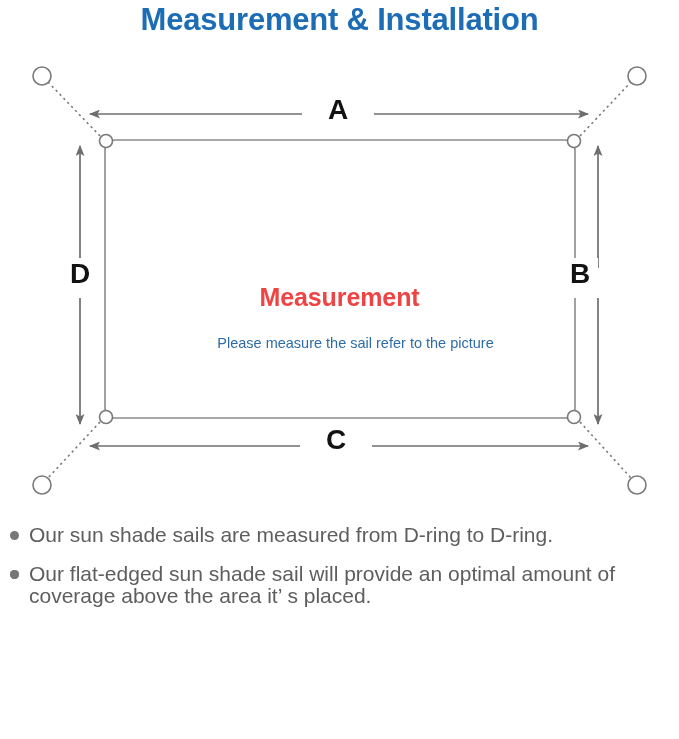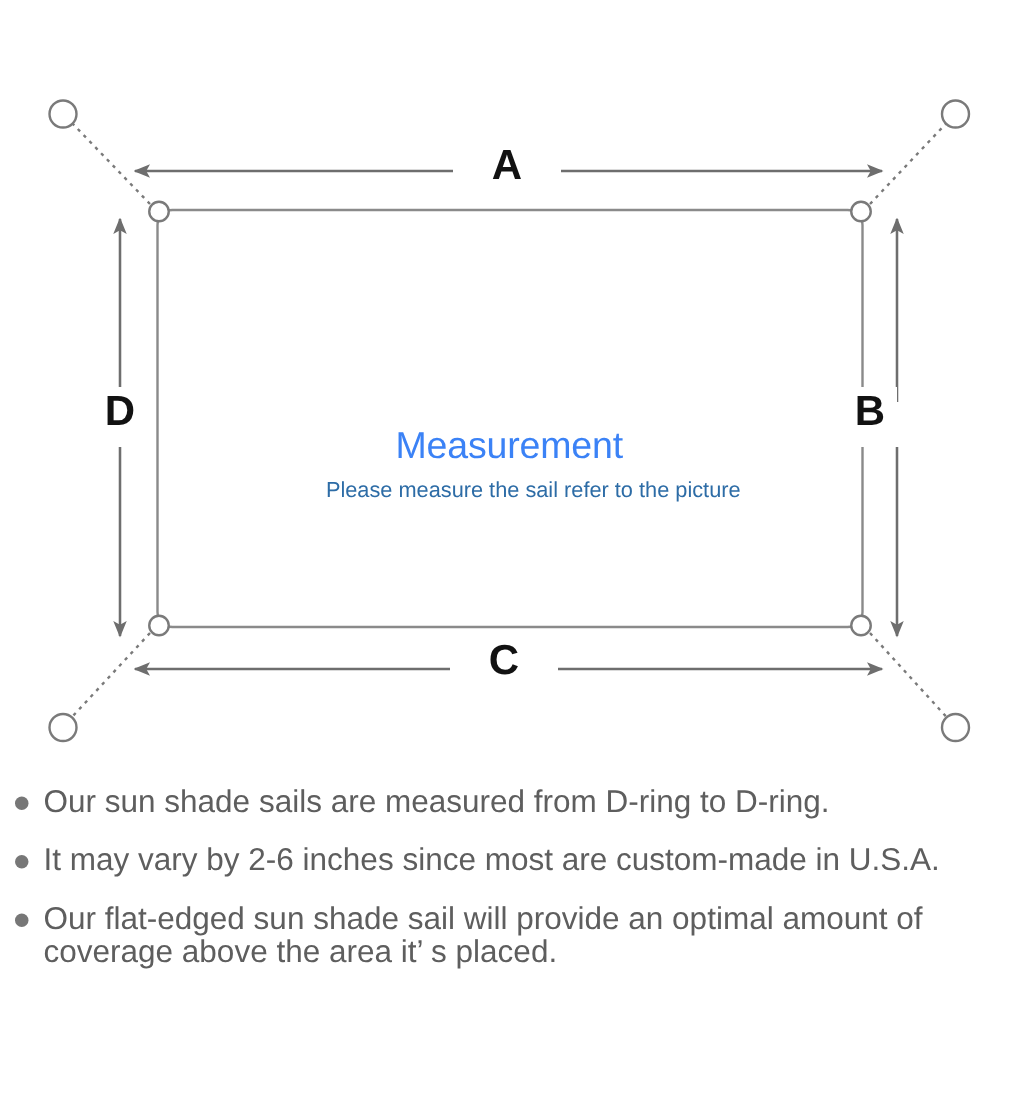--- a/index.html
+++ b/index.html
@@ -46,30 +46,30 @@
   }
   .center-label {
     position: absolute;
     left: 0;
     top: 236px;
     width: 679px;
     text-align: center;
   }
   .center-title {
     font-size: 25px;
-    font-weight: normal;
-    color: #3b82f6;
+    font-weight: bold;
+    color: #ef4444;
     line-height: 30px;
     letter-spacing: -0.1px;
   }
   .center-sub {
     font-size: 14.5px;
     color: #2d6ca6;
     line-height: 22px;
-    margin-top: 4px;
+    margin-top: 20px;
     padding-left: 32px;
   }
   .dim-label {
     position: absolute;
     font-size: 28px;
     font-weight: bold;
     color: #121212;
     font-family: "Liberation Sans", sans-serif;
     background: #ffffff;
     text-align: center;
@@ -103,20 +103,21 @@
     height: 9px;
     border-radius: 50%;
     background: #777777;
   }
 </style>
 </head>
 <body>
 
 <div class="page">
 
+  <div class="title">Measurement &amp; Installation</div>
 
   <div class="diagram">
     <svg width="679" height="470" viewBox="0 0 679 470" xmlns="http://www.w3.org/2000/svg">
 
       <g stroke="#7a7a7a" stroke-width="1.6" stroke-dasharray="2.2 3.4" fill="none">
         <line x1="100" y1="90" x2="48" y2="36"></line>
         <line x1="580" y1="90" x2="631" y2="36"></line>
         <line x1="100" y1="376" x2="48" y2="432"></line>
         <line x1="580" y1="376" x2="631" y2="432"></line>
       </g>
@@ -178,21 +179,20 @@
     <div class="dim-label dim-d">D</div>
   </div>
 
   <div class="notes">
     <div class="note-item">
       <span class="bullet"></span>
       <span>Our sun shade sails are measured from D-ring to D-ring.</span>
     </div>
     <div class="note-item">
       <span class="bullet"></span>
-      <span>It may vary by 2-6 inches since most are custom-made in U.S.A.</span>
     </div>
     <div class="note-item">
       <span class="bullet"></span>
       <span>Our flat-edged sun shade sail will provide an optimal amount of coverage above the area it’ s placed.</span>
     </div>
   </div>
 
 </div>
 
 </body></html>

